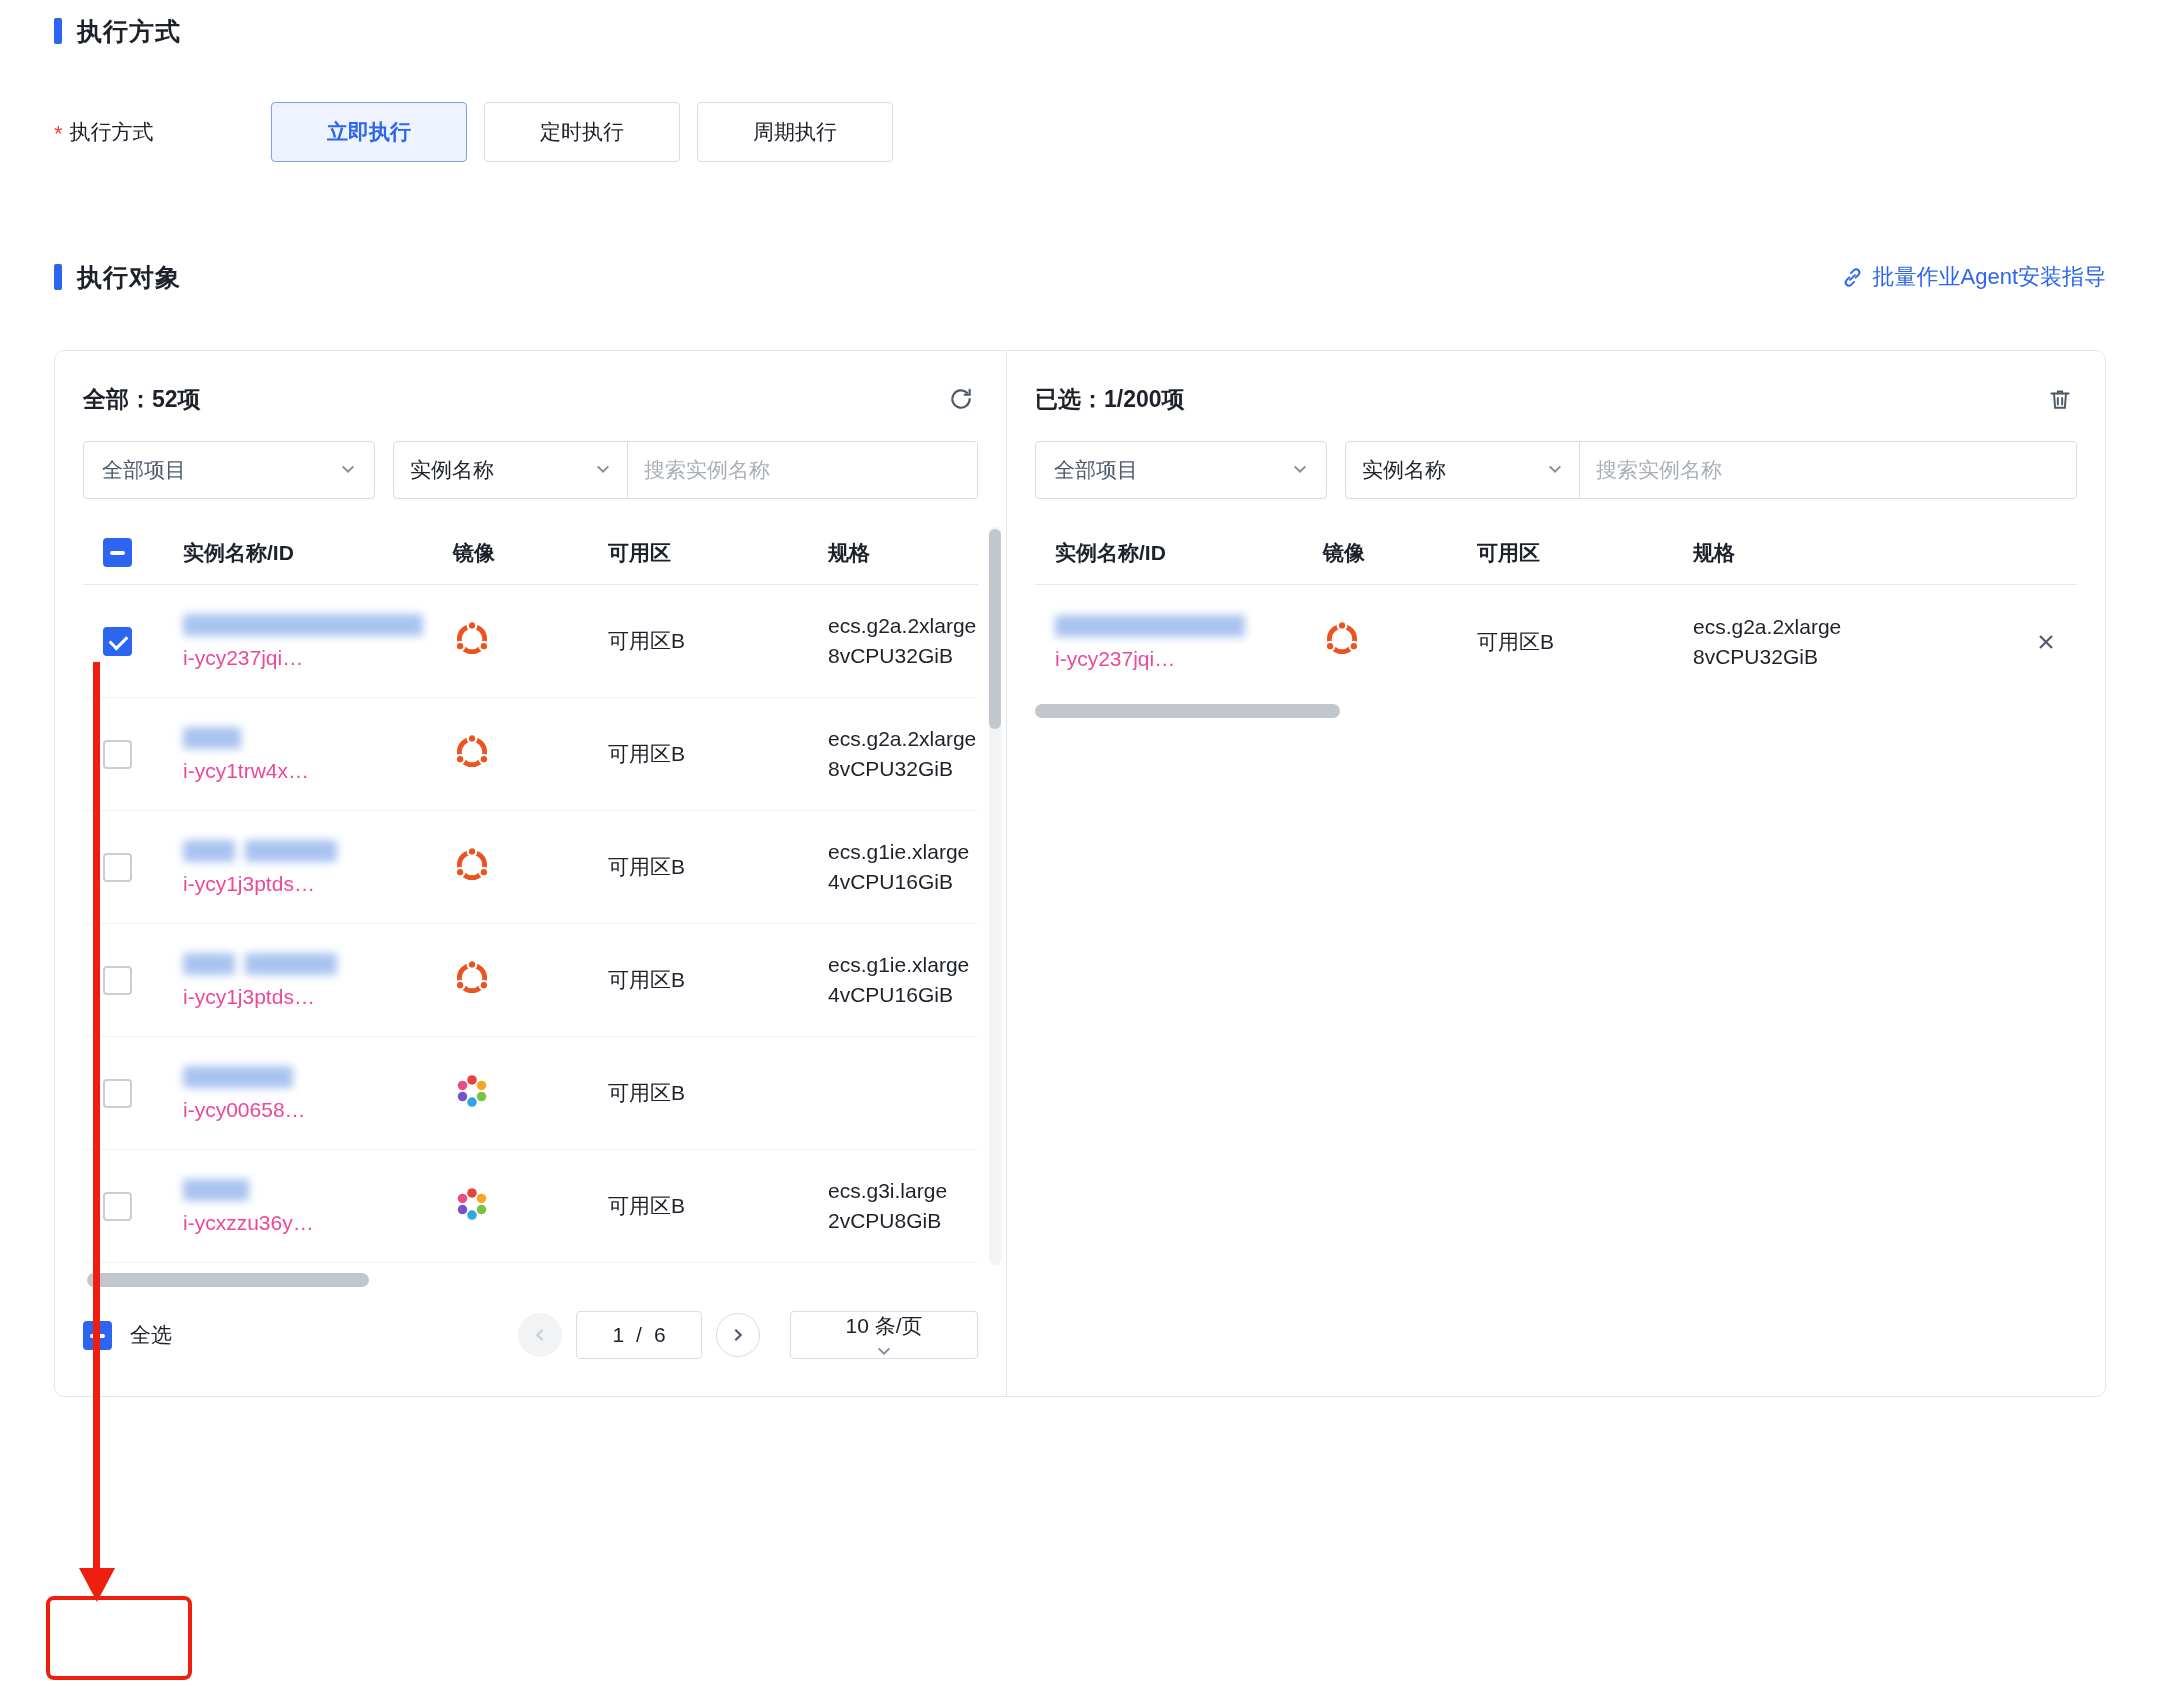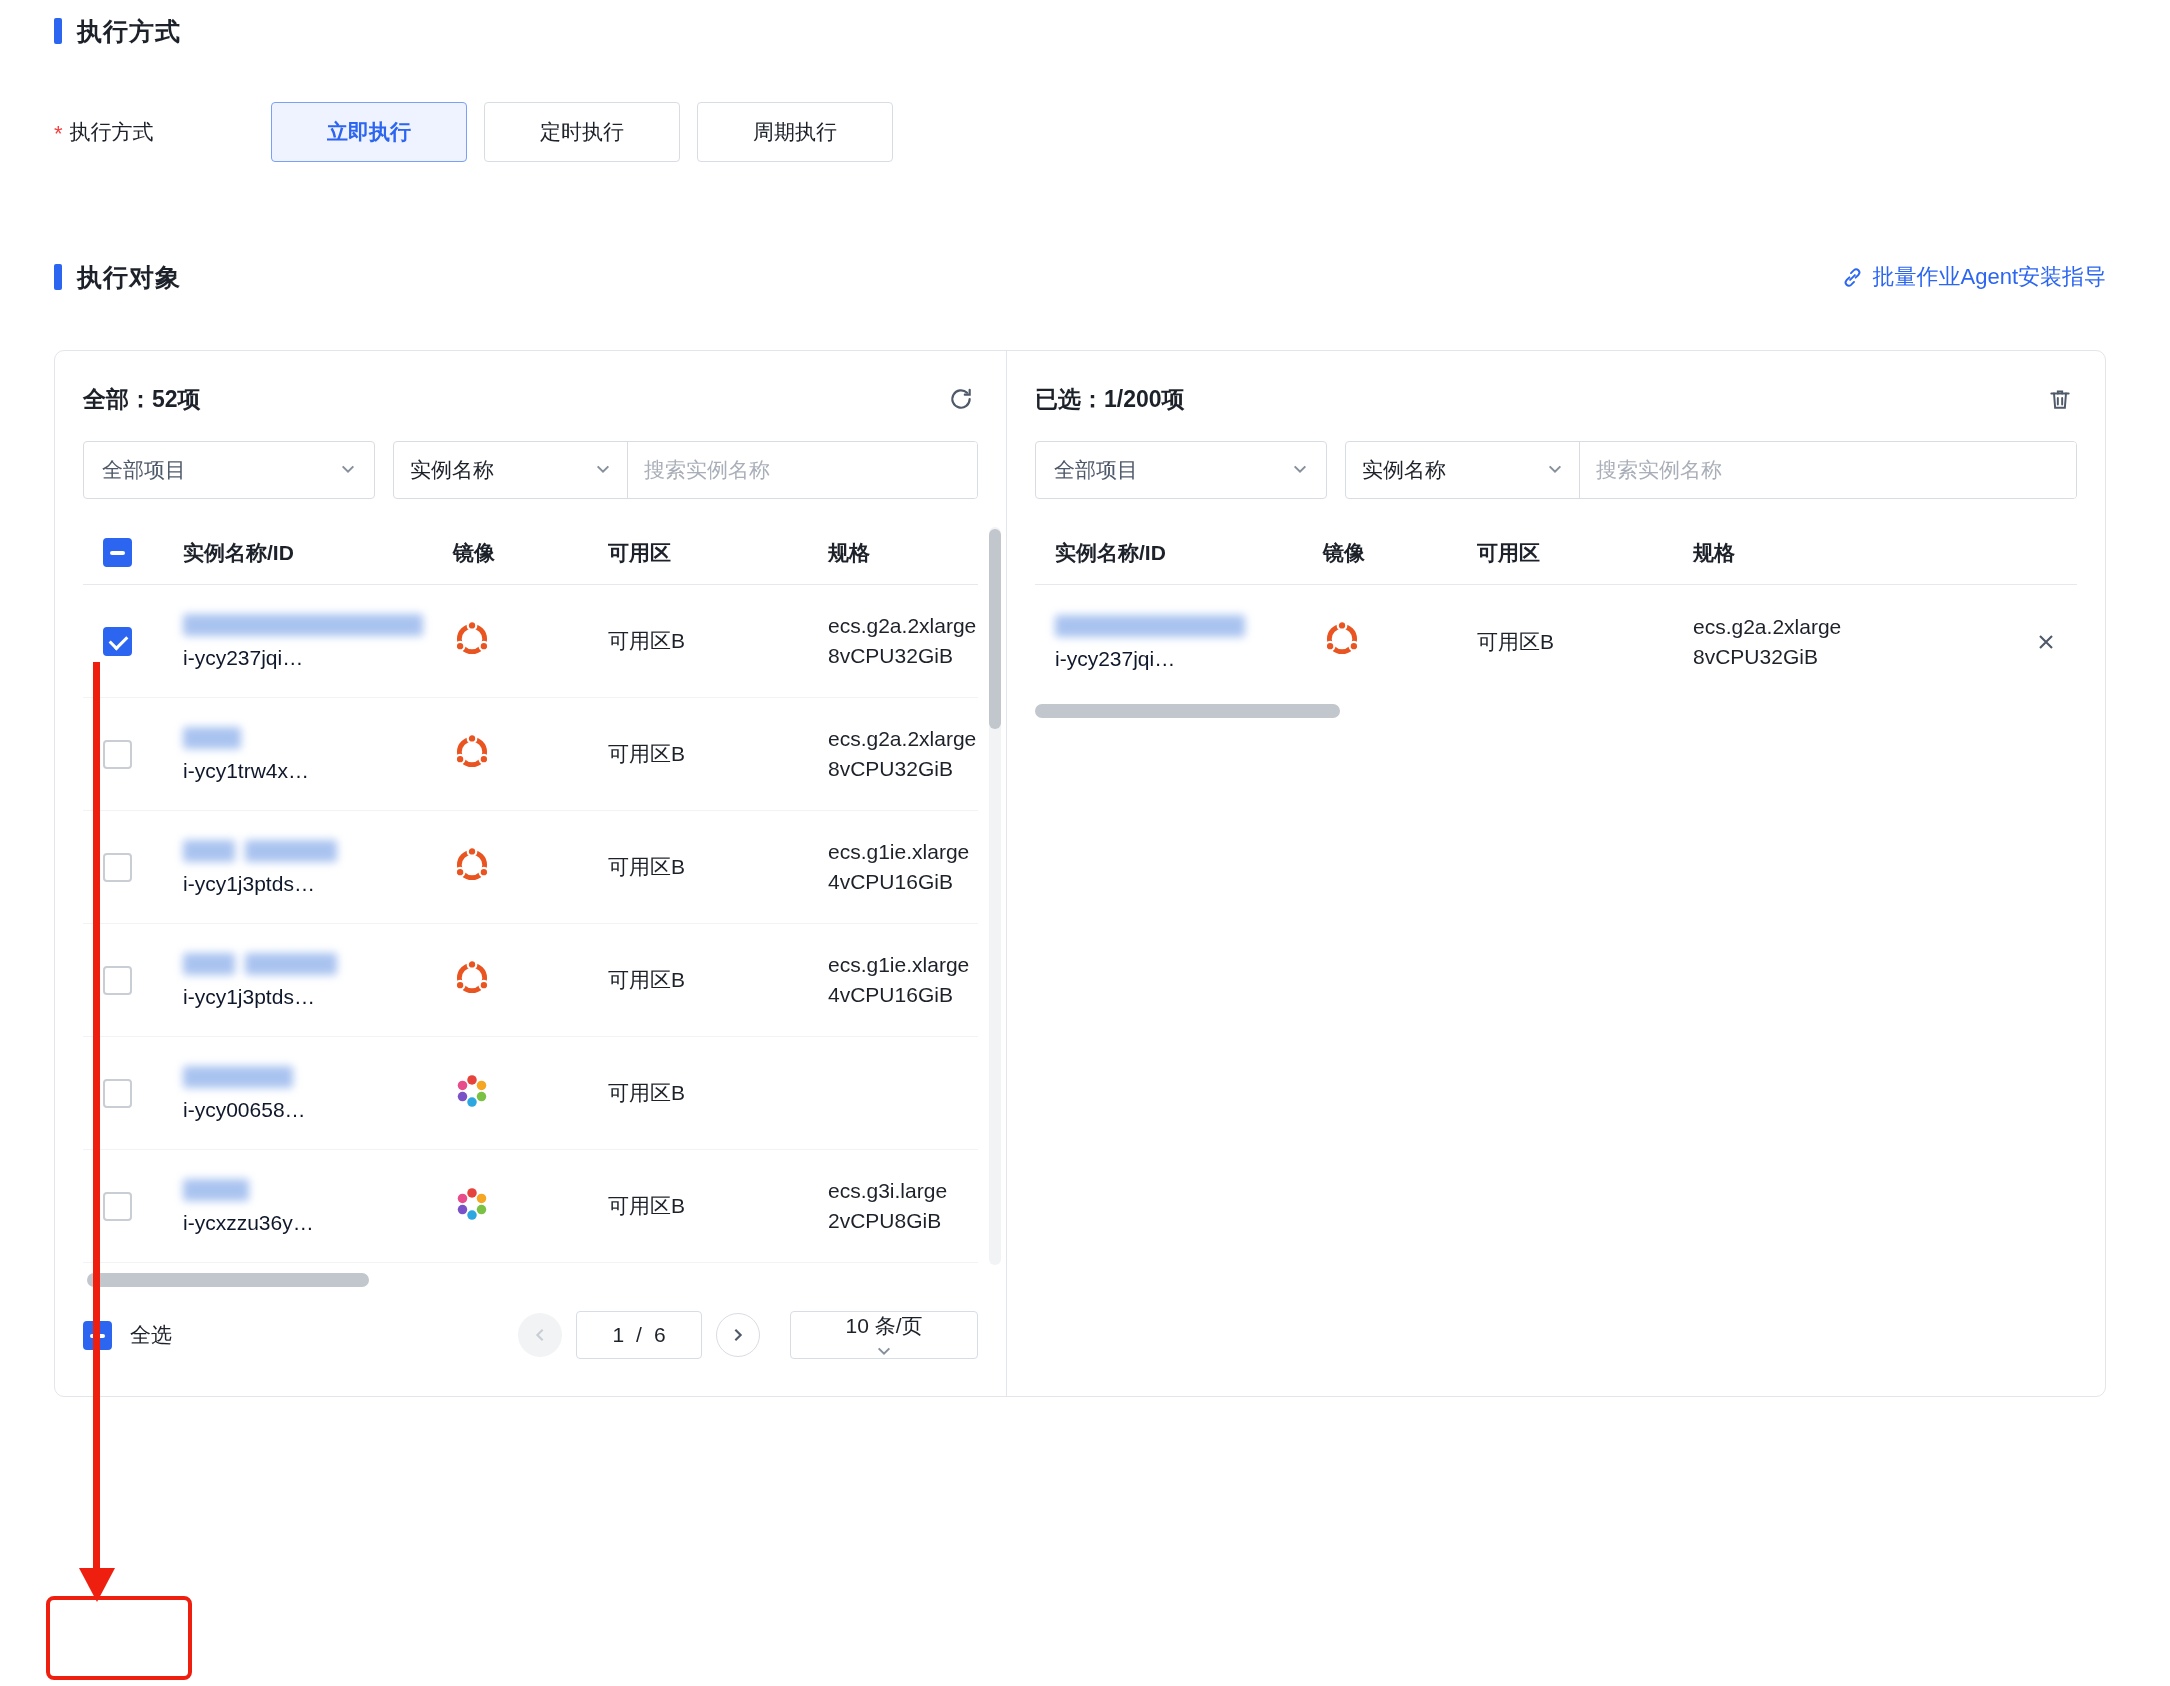--- a/index.html
+++ b/index.html
@@ -66,21 +66,21 @@
   .rp .col-os { width:134px; }
   .rp .col-az { width:196px; }
   .rp .col-spec { width:316px; }
   .rp .col-x { flex:1; display:flex; justify-content:flex-end; padding-right:14px; }
 
   .trow { display:flex; align-items:center; height:113px; border-bottom:1px solid #f2f3f5; }
   .rp .trow { border-bottom:none; }
   .name-cell { display:flex; flex-direction:column; justify-content:center; gap:8px; }
   .blur-wrap { display:flex; gap:10px; align-items:center; height:26px; }
   .blur { display:inline-block; height:22px; border-radius:3px; background:#a9c3f0; filter:blur(4px); }
-  .rid { font-size:21px; color:#0f172a; }
+  .rid { font-size:21px; color:#ec4899; }
   .os-icon { width:38px; height:38px; display:inline-flex; }
   .os-icon svg { width:38px; height:38px; }
   .spec-cell div { line-height:30px; font-size:21px; }
 
   
   .cb { width:29px; height:29px; border:2px solid #c9cdd4; border-radius:4px; background:#fff; position:relative; flex:none; cursor:pointer; }
   .cb.checked { background:#2b65f0; border-color:#2b65f0; }
   .cb.checked::after { content:""; position:absolute; left:8px; top:3px; width:8px; height:14px; border:solid #fff; border-width:0 3px 3px 0; transform:rotate(45deg); }
   .cb.indet { background:#2b65f0; border-color:#2b65f0; }
   .cb.indet::after { content:""; position:absolute; left:5px; top:11px; width:15px; height:4px; background:#fff; border-radius:2px; }

